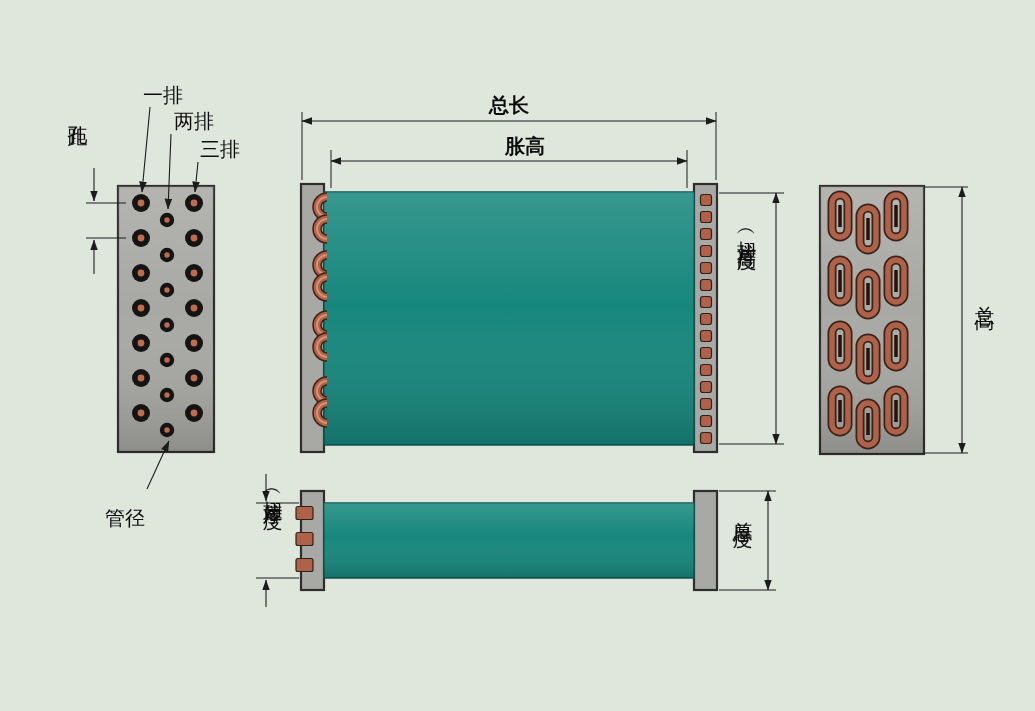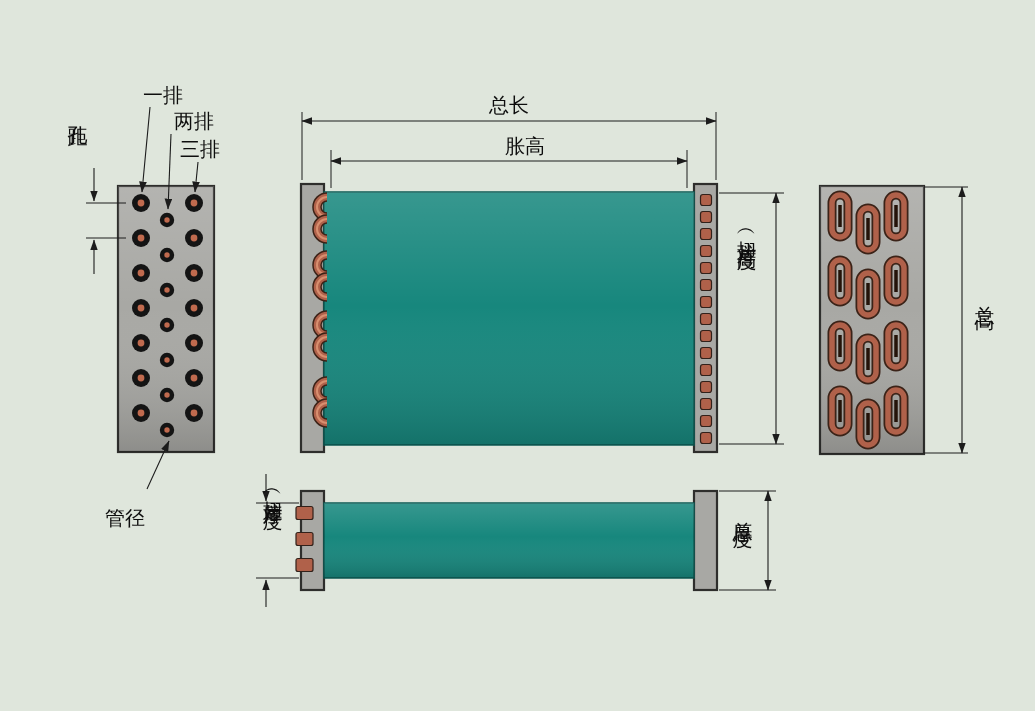--- a/index.html
+++ b/index.html
@@ -10,21 +10,21 @@
   html,body{margin:0;padding:0;background:var(--bg);}
   .stage{position:relative;width:1035px;height:711px;background:var(--bg);overflow:hidden;
          font-family:"DejaVu Serif",serif;}
   svg{position:absolute;left:0;top:0;}
   .plate{fill:var(--plate);stroke:var(--plate-border);stroke-width:2.2;}
   .fin{fill:var(--teal);stroke:#0c5a53;stroke-width:1.5;}
   .dim{stroke:var(--dim);stroke-width:1.1;fill:none;}
   .ext{stroke:var(--dim);stroke-width:1;fill:none;}
   .lbl{position:absolute;font-size:20px;color:#0d0d0d;white-space:nowrap;line-height:1.05;z-index:5;}
   .vtext{writing-mode:vertical-rl;letter-spacing:3px;}
-  .hcenter{transform:translateX(-50%);}
+  .hcenter{transform:translateX(-50%);font-weight:bold;}
 </style>
 </head>
 <body>
 
 <div class="stage">
 
   <svg width="1035" height="711" viewBox="0 0 1035 711">
     <defs>
       <marker id="arr" viewBox="0 0 10 7" refX="9.5" refY="3.5" markerWidth="11" markerHeight="8" orient="auto-start-reverse" markerUnits="userSpaceOnUse">
         <path d="M0,0 L10,3.5 L0,7 Z" fill="#1c1c1c"></path>
@@ -223,21 +223,21 @@
     <line class="dim" x1="266" y1="607" x2="266" y2="580" marker-end="url(#arr)"></line>
 
     <line class="ext" x1="719" y1="491" x2="776" y2="491"></line>
     <line class="ext" x1="719" y1="590" x2="776" y2="590"></line>
     <line class="dim" x1="768" y1="491" x2="768" y2="590" marker-start="url(#arr)" marker-end="url(#arr)"></line>
   </svg>
 
   <div class="lbl vtext" style="left:67px;top:110px">孔距</div>
   <div class="lbl" style="left:143px;top:85px">一排</div>
   <div class="lbl" style="left:174px;top:111px">两排</div>
-  <div class="lbl" style="left:180px;top:139px">三排</div>
+  <div class="lbl" style="left:200px;top:139px">三排</div>
   <div class="lbl" style="left:105px;top:508px">管径</div>
   <div class="lbl hcenter" style="left:509px;top:95px">总长</div>
   <div class="lbl hcenter" style="left:525px;top:136px">胀高</div>
   <div class="lbl vtext" style="left:736px;top:222px">（翅片高度）</div>
   <div class="lbl vtext" style="left:974px;top:290px">总高</div>
   <div class="lbl vtext" style="left:262px;top:482px">（翅片厚度）</div>
   <div class="lbl vtext" style="left:732px;top:506px">总厚度</div>
 </div>
 
 </body></html>

